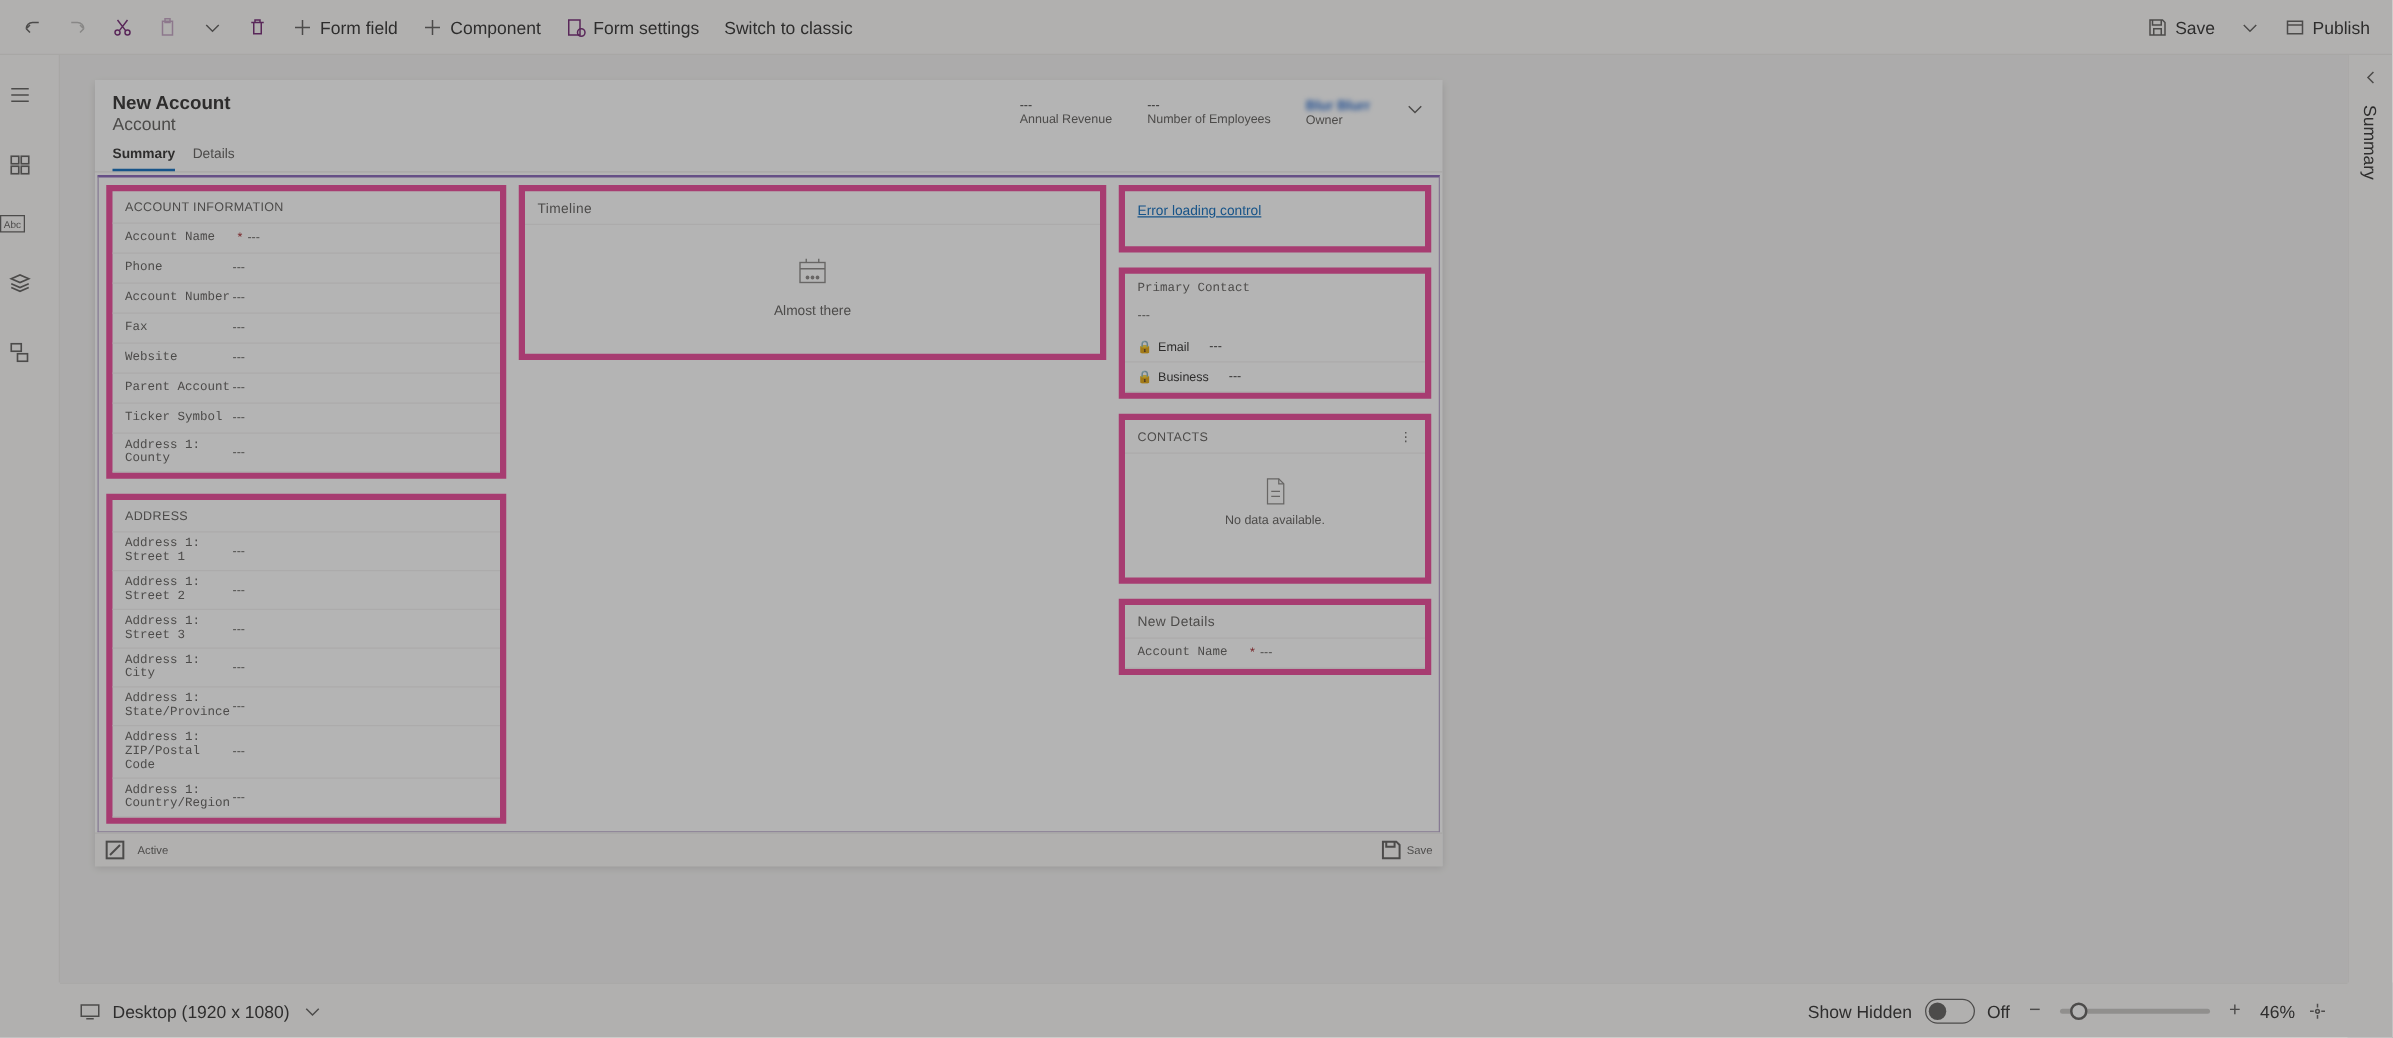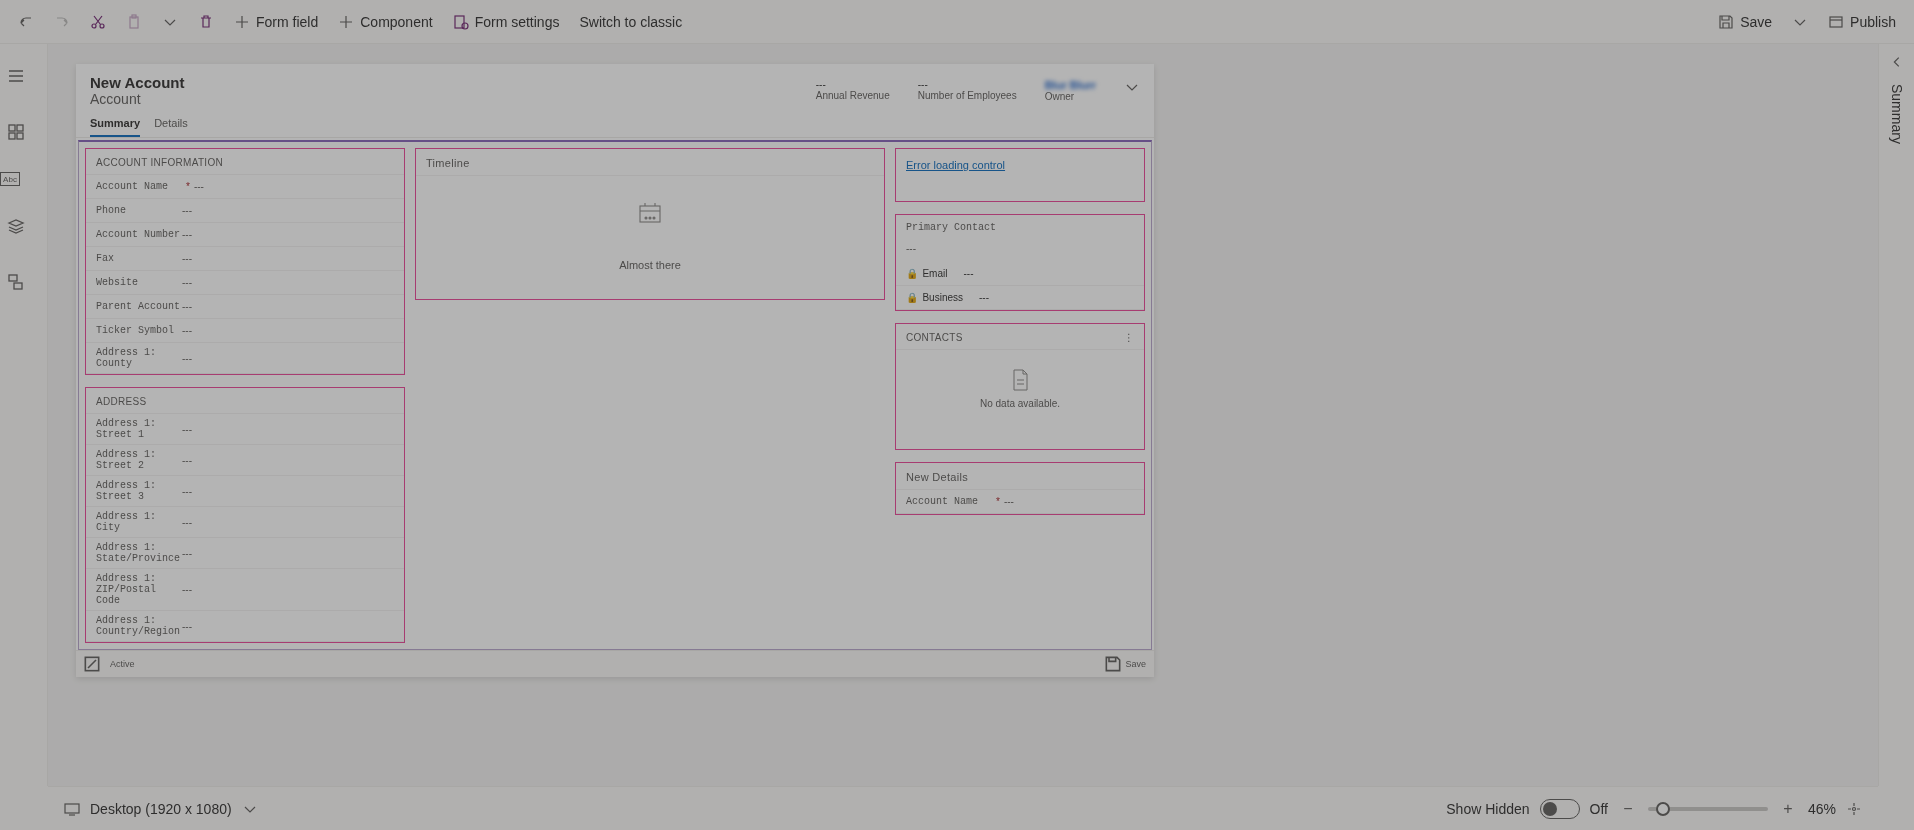--- a/index.html
+++ b/index.html
@@ -173,28 +173,28 @@
     border-bottom: 1px solid #f3f2f1;
     padding: 4px 10px;
     min-height: 24px;
     font-size: 10px;
   }
   .field-row .lbl { flex: 0 0 86px; color: #605e5c; font-size: 10px; font-family: Liberation Mono, monospace; }
   .field-row .req { color: #a4262c; margin: 0 4px; }
   .field-row .val { color: #605e5c; }
 
   .col { display:flex; flex-direction:column; gap:12px; }
-  .panel { border: 1px solid #ec4899; background:#fff; }
+  .panel { border: 5px solid #ec4899; background:#fff; }
 
   .timeline-body {
     padding: 24px 8px 28px 8px;
     display:flex;
     flex-direction:column;
     align-items:center;
-    gap:29px;
+    gap:8px;
     font-size:11px;
     color:#605e5c;
   }
   .timeline-ico svg { width:28px; height:28px; stroke:#8a8886; fill:none; stroke-width:1.1; }
 
   .err-link { color:#0f6cbd; font-size:11px; padding:10px; display:block; text-decoration:underline; }
 
   .contact-card .field-stack { padding: 4px 10px 8px 10px; font-size:10px; color:#605e5c; }
   .lock { font-size:10px; margin-right:4px; color:#605e5c; }
 

